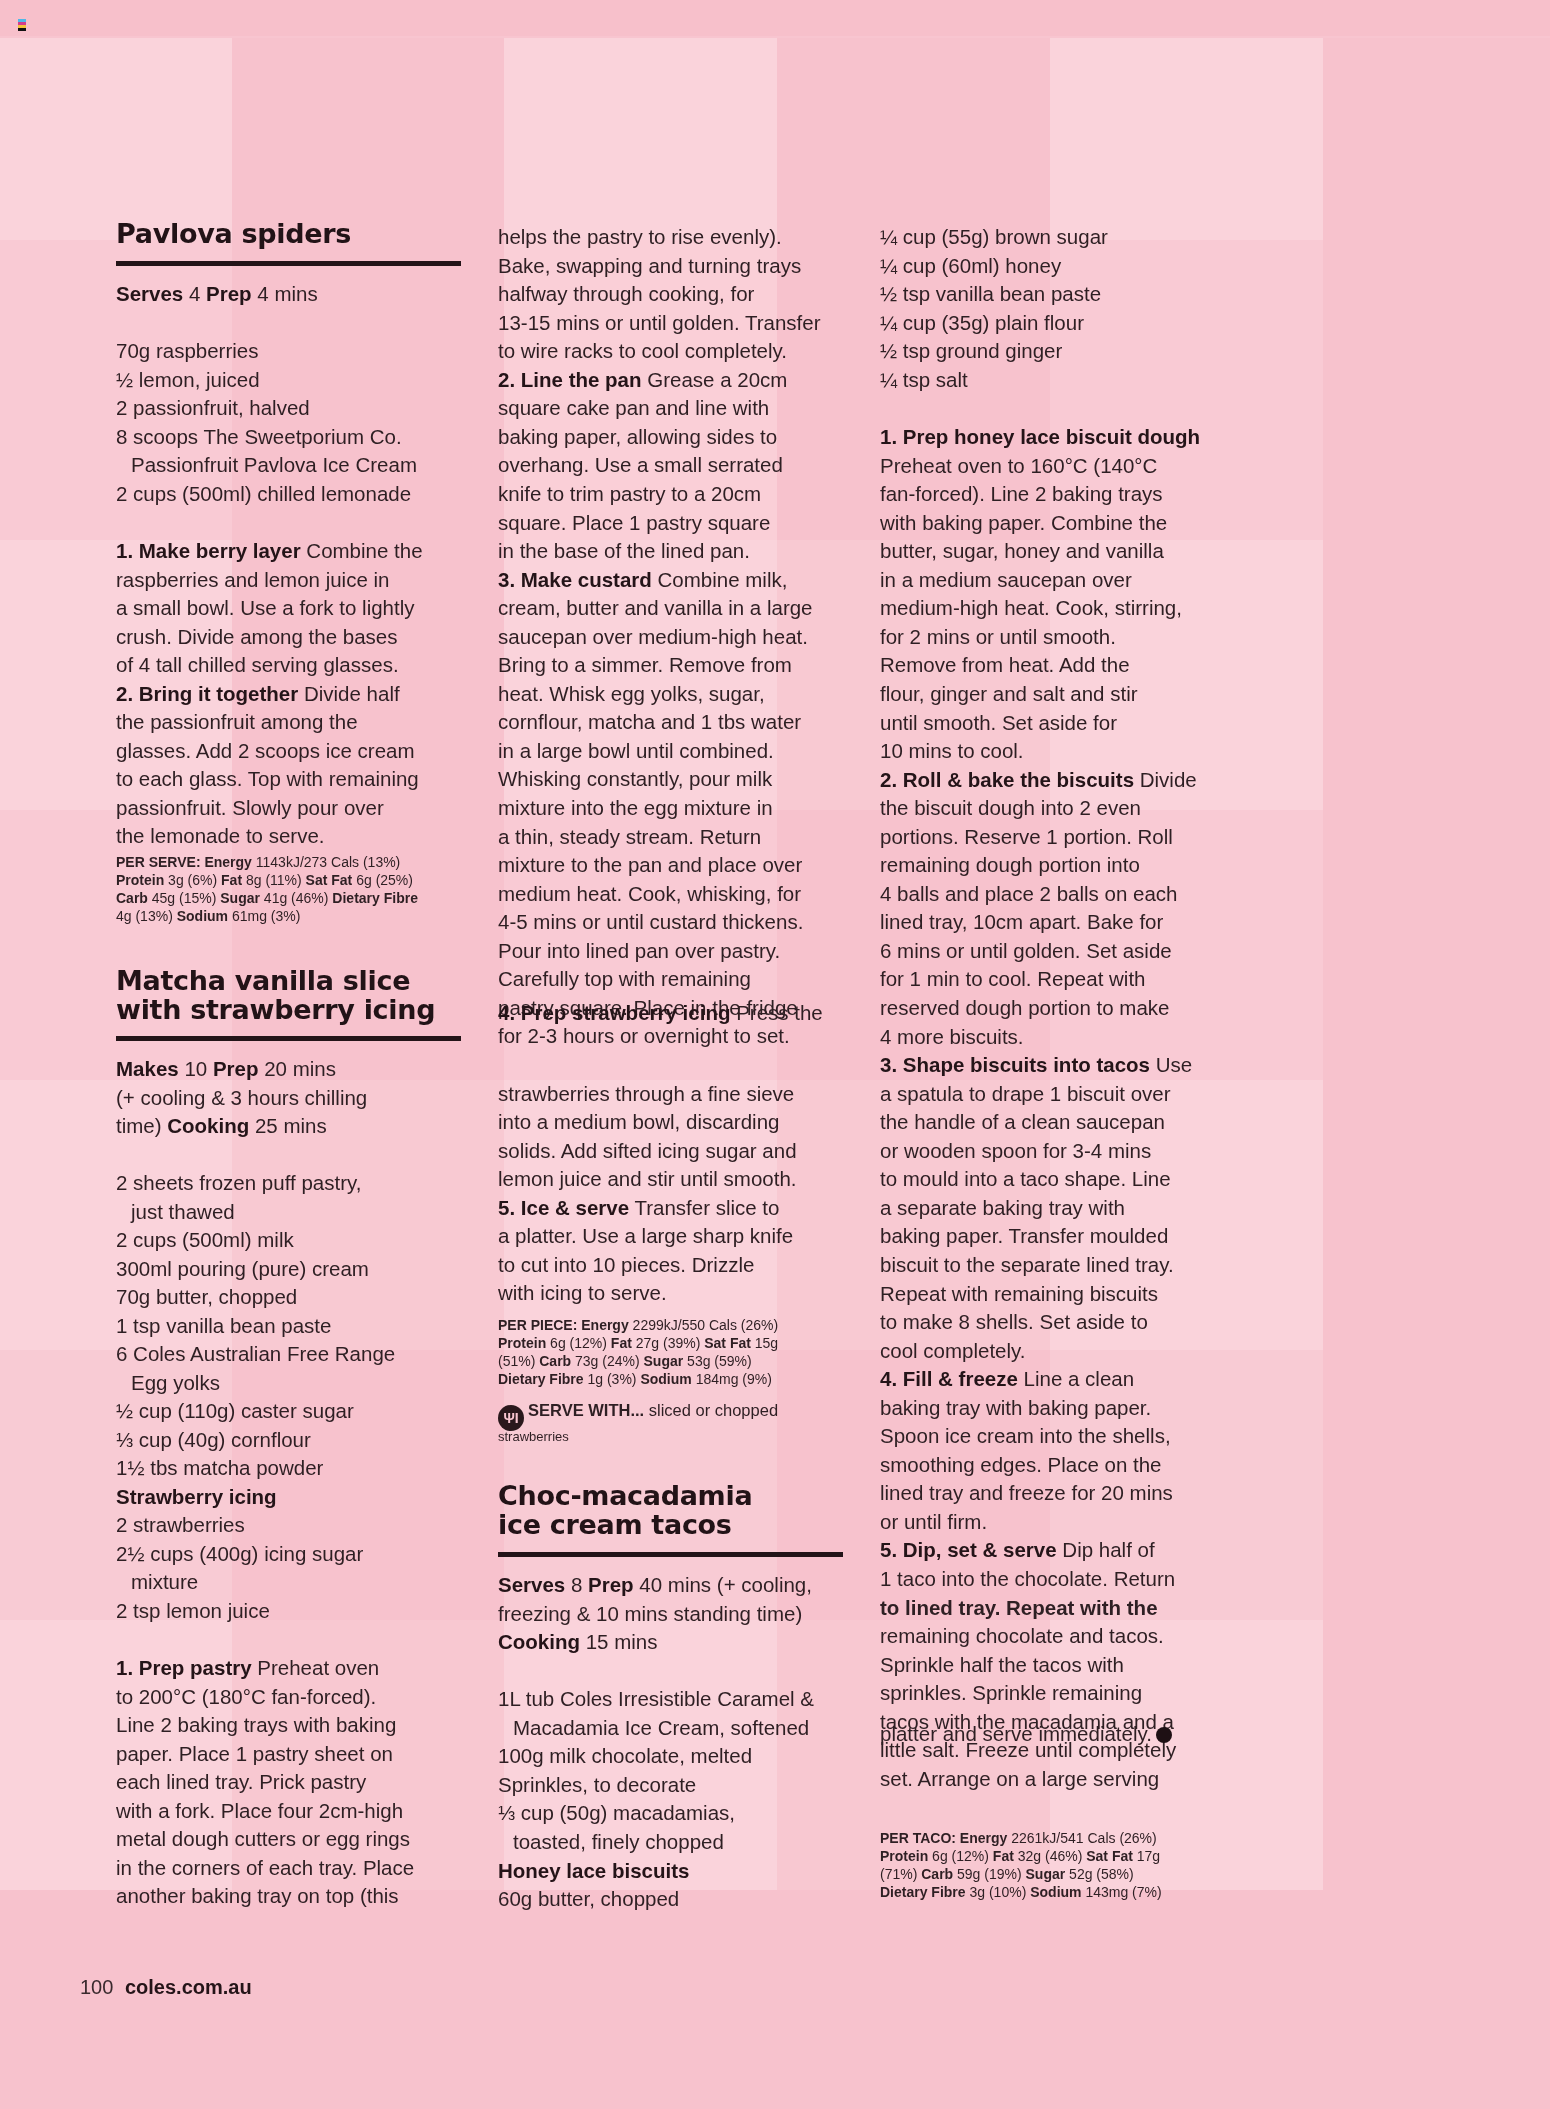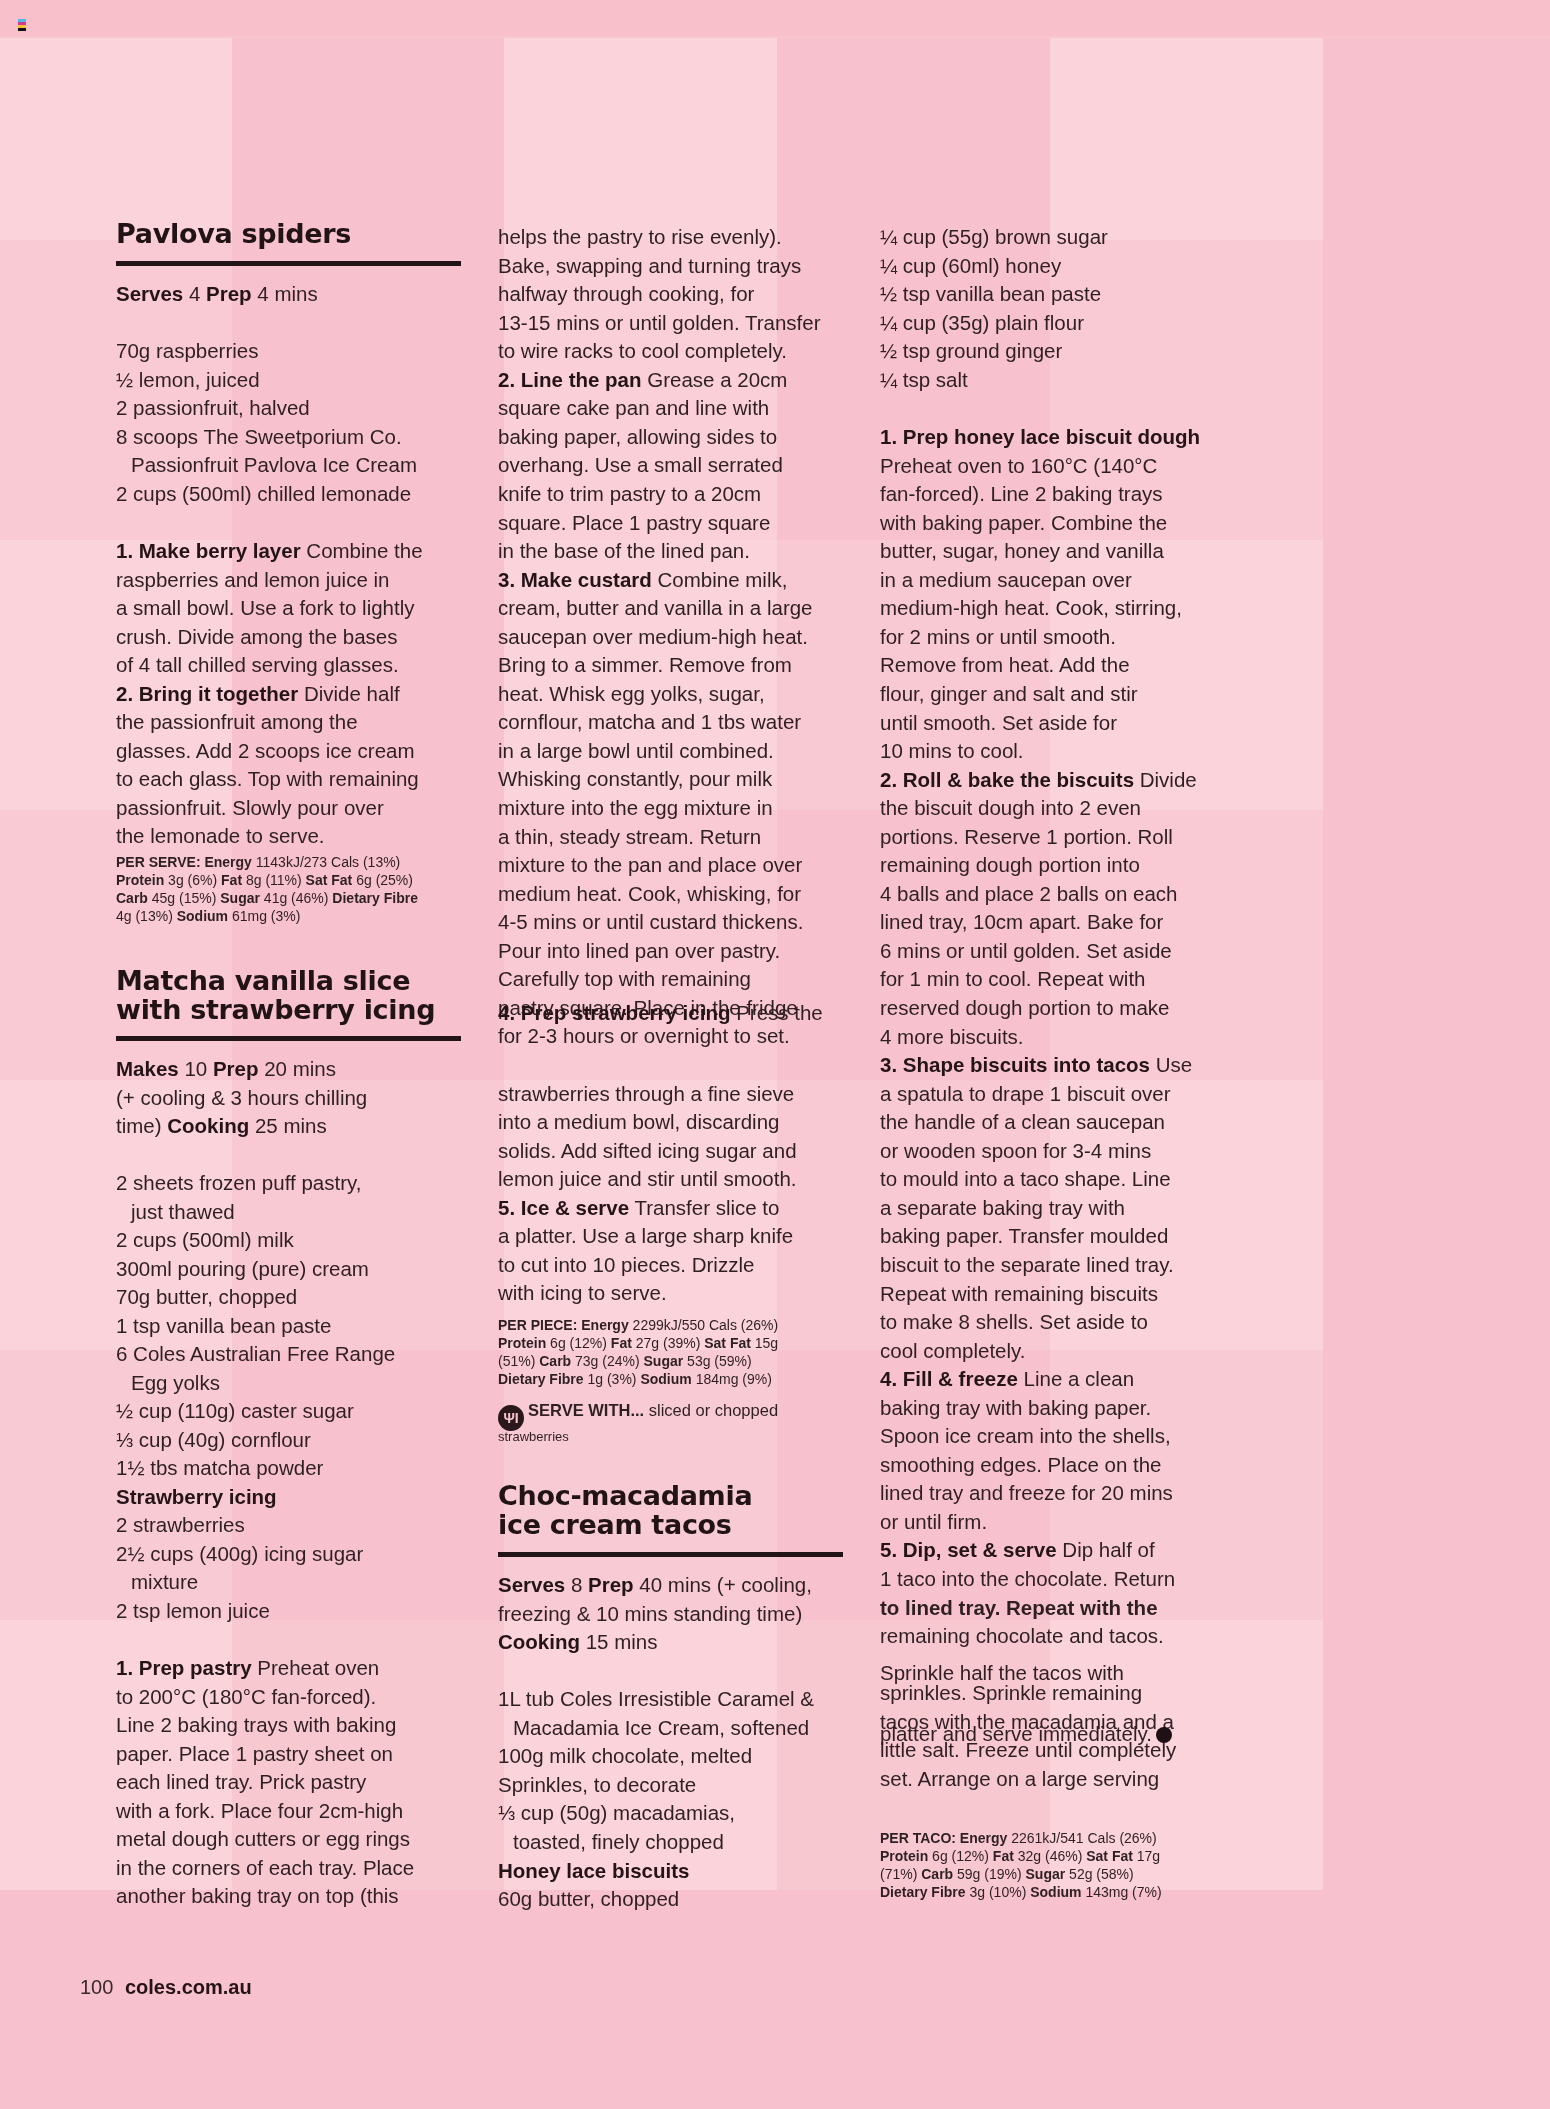--- a/index.html
+++ b/index.html
@@ -258,21 +258,21 @@
     <div class="line" style="top: 1365px;"><b>4. Fill &amp; freeze</b><span> Line a clean</span></div>
     <div class="line" style="top: 1394px;"><span>baking tray with baking paper.</span></div>
     <div class="line" style="top: 1422px;"><span>Spoon ice cream into the shells,</span></div>
     <div class="line" style="top: 1451px;"><span>smoothing edges. Place on the</span></div>
     <div class="line" style="top: 1479px;"><span>lined tray and freeze for 20 mins</span></div>
     <div class="line" style="top: 1508px;"><span>or until firm.</span></div>
     <div class="line" style="top: 1536px;"><b>5. Dip, set &amp; serve</b><span> Dip half of</span></div>
     <div class="line" style="top: 1565px;"><span>1 taco into the chocolate. Return</span></div>
     <div class="line" style="top: 1594px; font-weight: bold;"><span>to lined tray. Repeat with the</span></div>
     <div class="line" style="top: 1622px;"><span>remaining chocolate and tacos.</span></div>
-    <div class="line" style="top: 1651px; margin-top: 8px;"><span>Sprinkle half the tacos with</span></div>
+    <div class="line" style="top: 1651px;"><span>Sprinkle half the tacos with</span></div>
     <div class="line" style="top: 1679px;"><span>sprinkles. Sprinkle remaining</span></div>
     <div class="line" style="top: 1708px;"><span>tacos with the macadamia and a</span></div>
     <div class="line" style="top: 1736px;"><span>little salt. Freeze until completely</span></div>
     <div class="line" style="top: 1765px;"><span>set. Arrange on a large serving</span></div>
     <div class="line" style="top: 1720px;"><span>platter and serve immediately.</span><span class="dot"></span></div>
     <div class="nut" style="top: 1829px;"><b>PER TACO: Energy</b><span> 2261kJ/541 Cals (26%)</span></div>
     <div class="nut" style="top: 1847px;"><b>Protein</b><span> 6g (12%) </span><b>Fat</b><span> 32g (46%) </span><b>Sat Fat</b><span> 17g</span></div>
     <div class="nut" style="top: 1865px;"><span>(71%) </span><b>Carb</b><span> 59g (19%) </span><b>Sugar</b><span> 52g (58%)</span></div>
     <div class="nut" style="top: 1883px;"><b>Dietary Fibre</b><span> 3g (10%) </span><b>Sodium</b><span> 143mg (7%)</span></div>
   </div>

